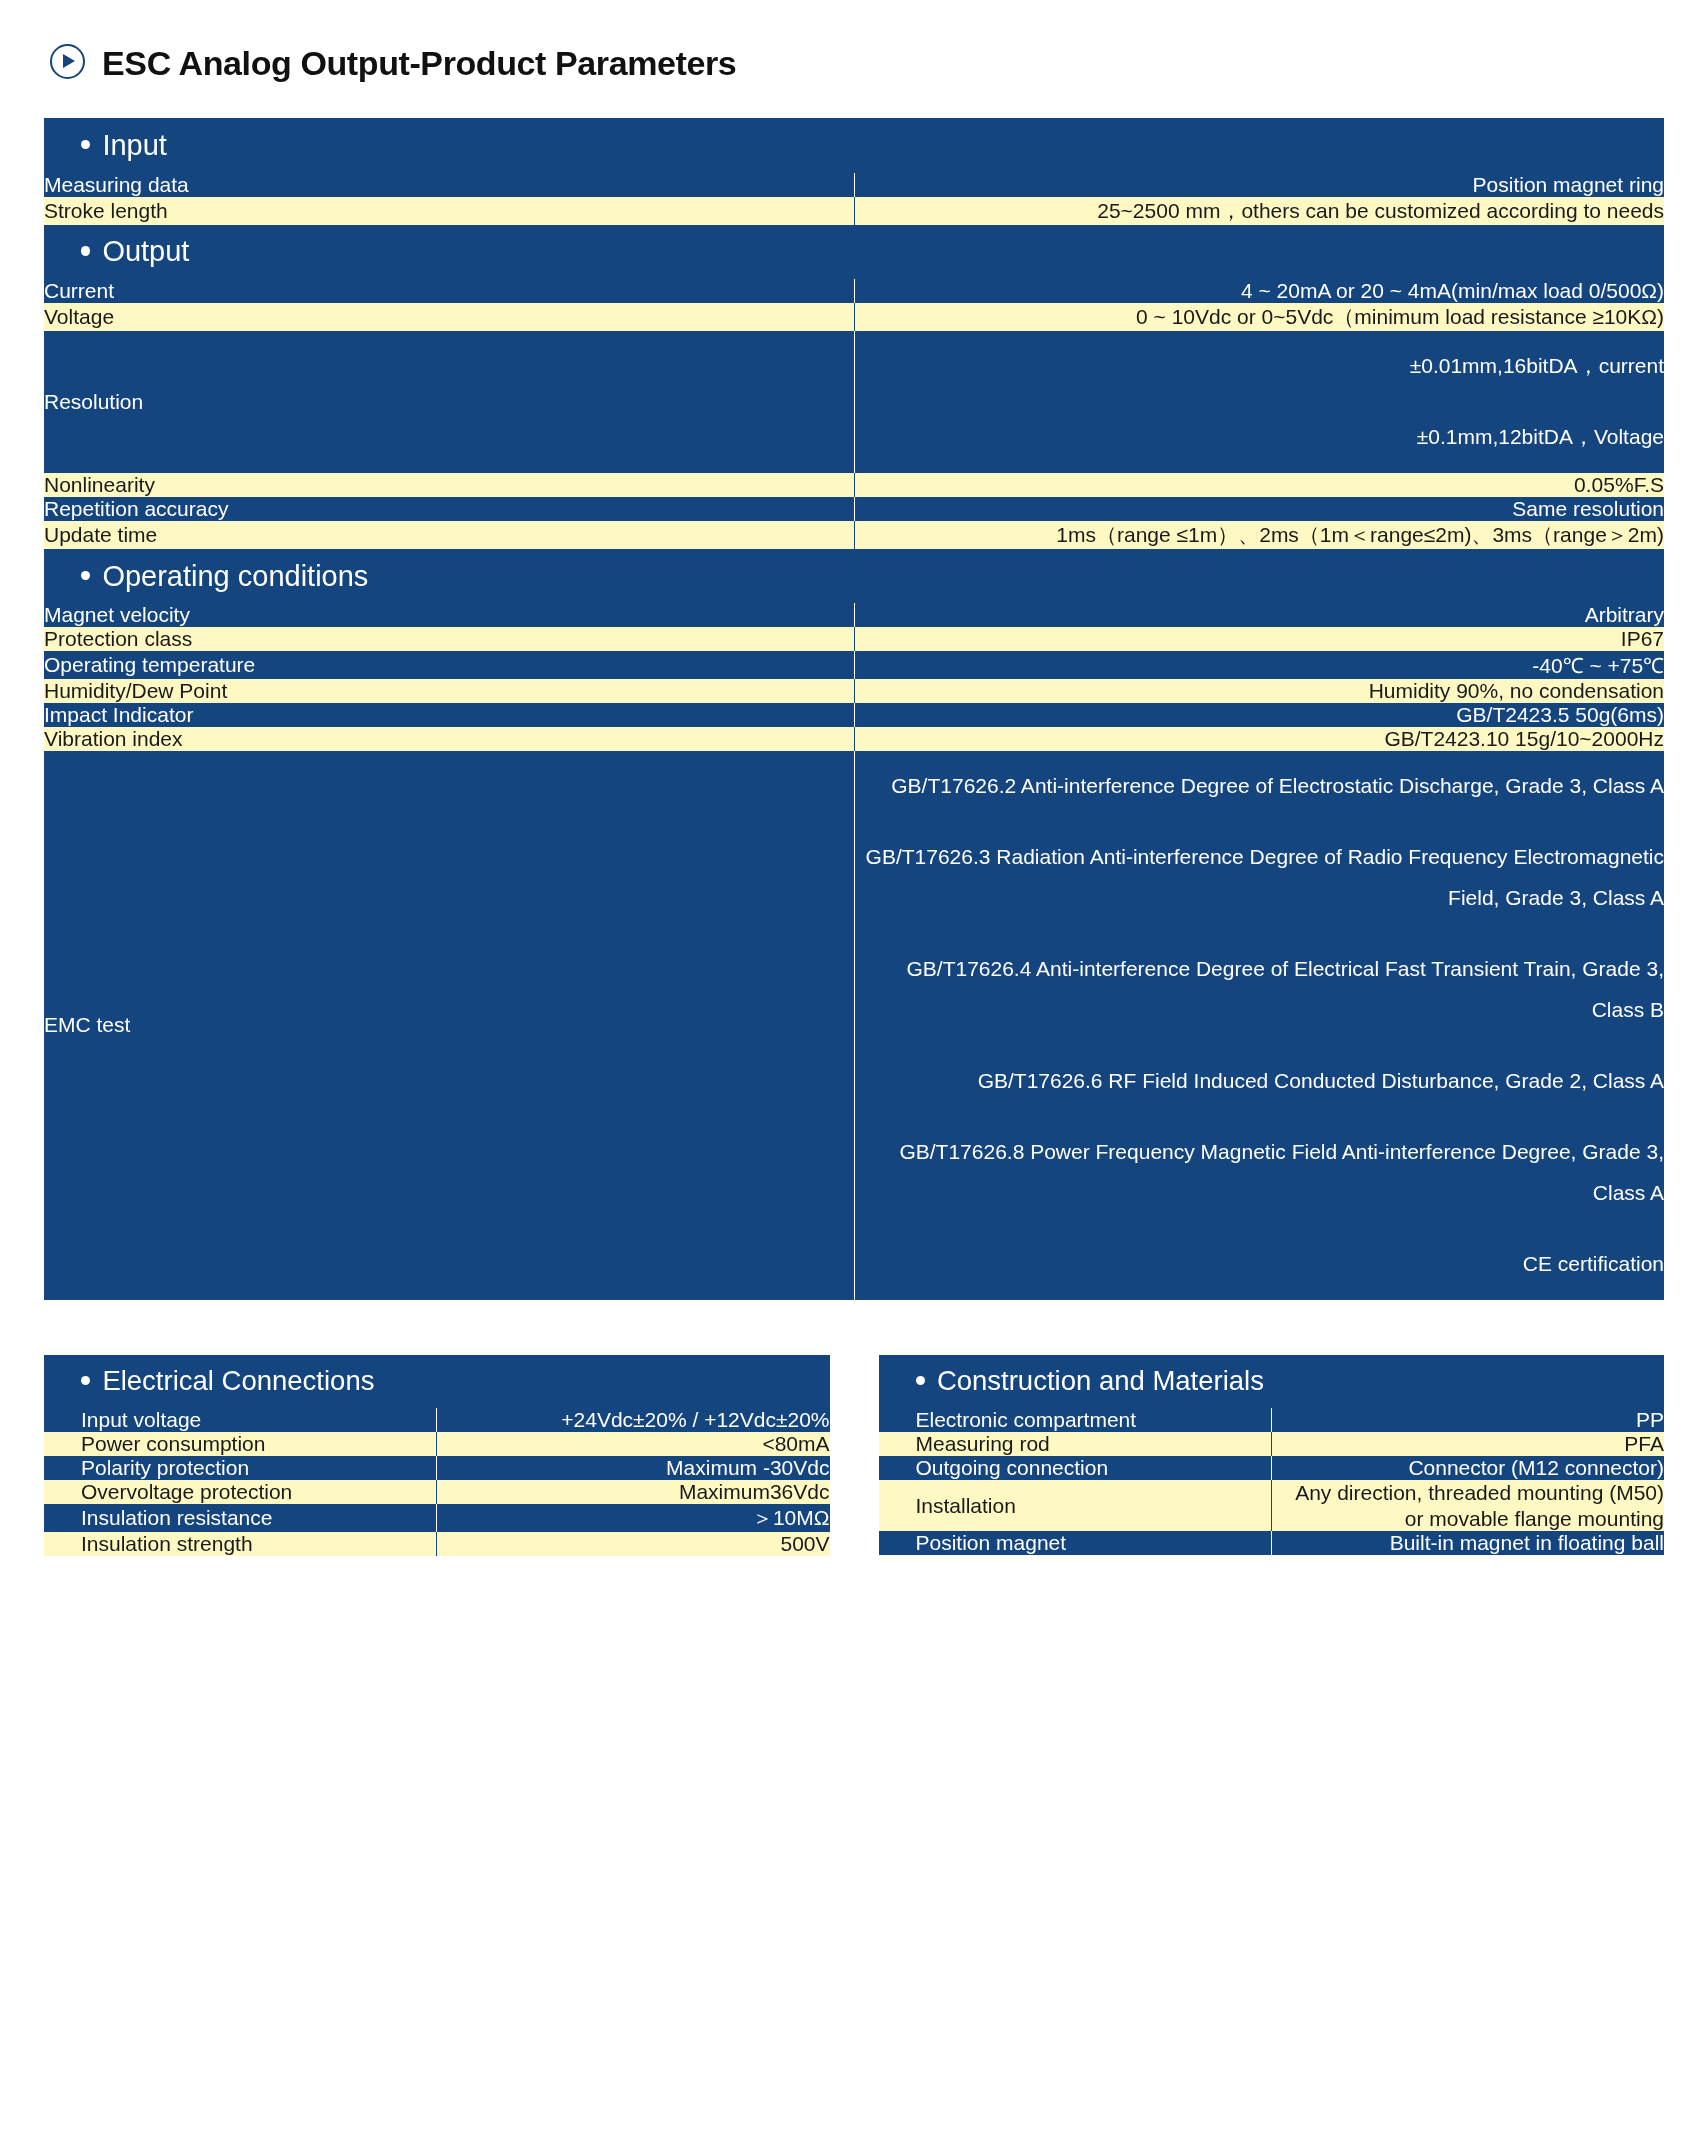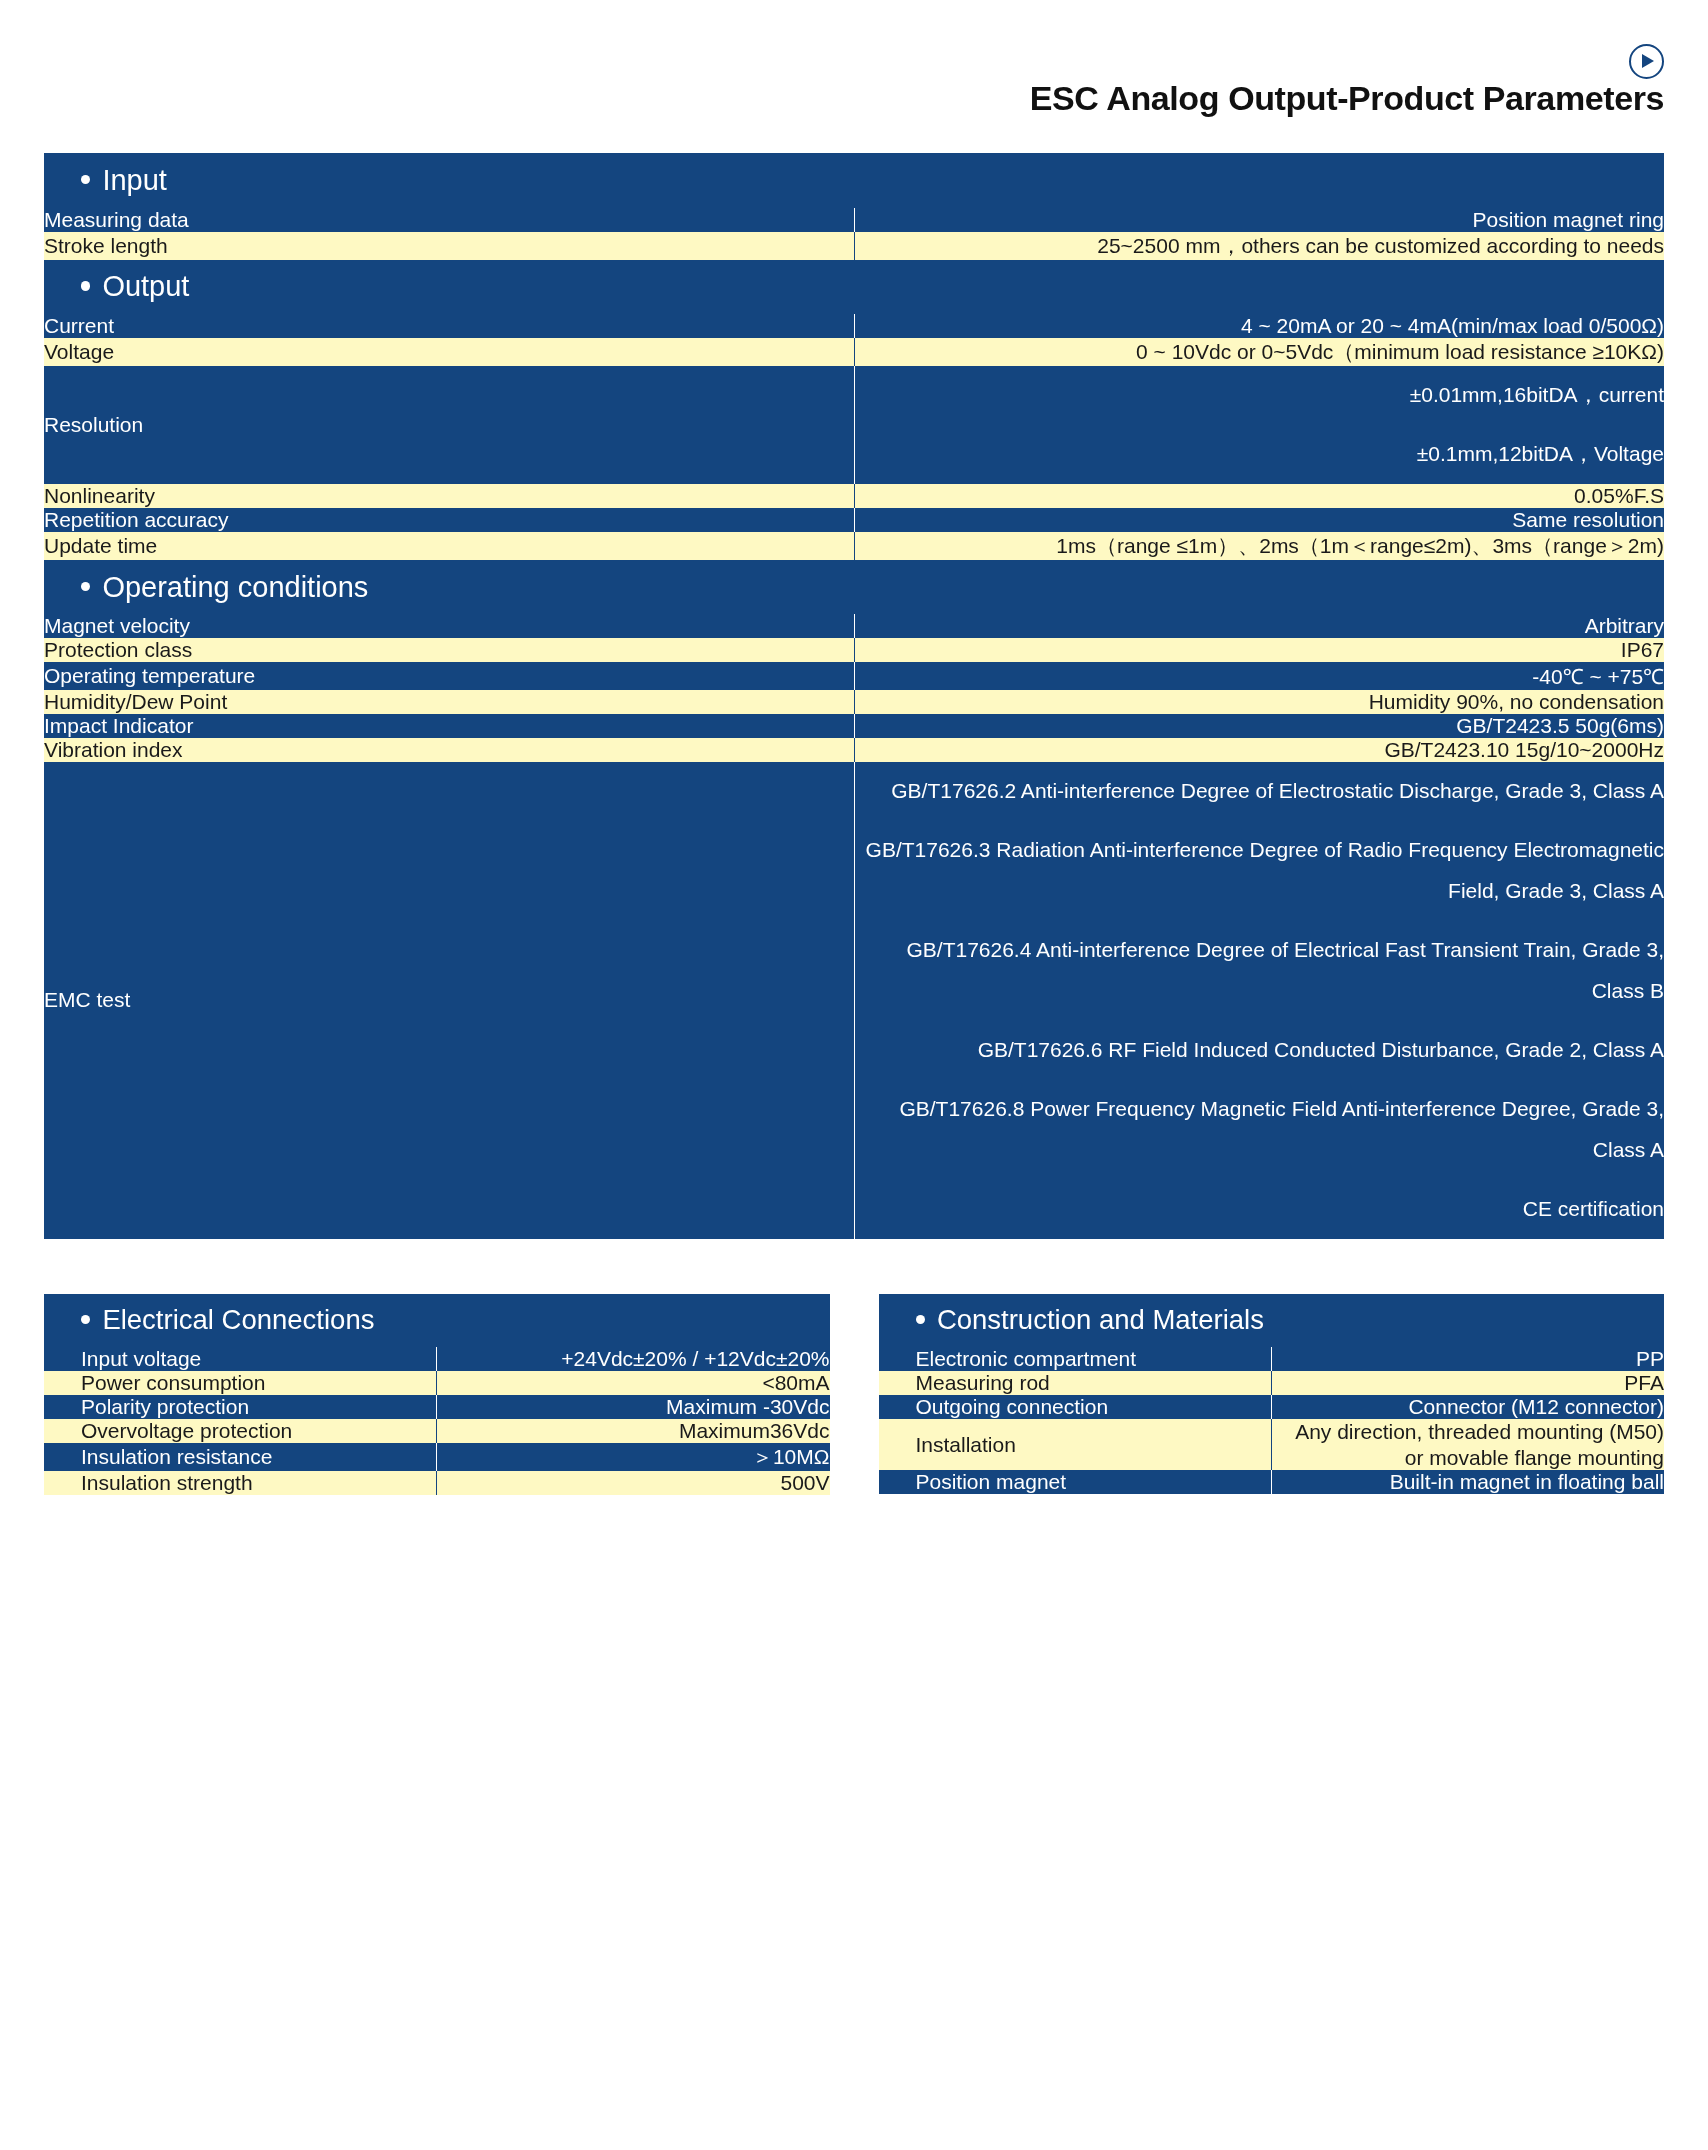--- a/index.html
+++ b/index.html
@@ -12,23 +12,23 @@
   body {
     width: 1708px;
     min-height: 2151px;
     padding: 30.5px 44px 46px 44px;
     color: #1a1a1a;
   }
 
   
   .page-header {
     display: flex;
-    align-items: flex-end;
+    align-items: flex-start;
+    gap: 17px;
     margin: 13.7px 0 35px 6.1px;
-    flex-direction: column;
   }
   .play-icon {
     width: 35px;
     height: 35px;
     flex: 0 0 35px;
     border: 2.3px solid #14457f;
     border-radius: 50%;
     position: relative;
   }
   .play-icon::after {
@@ -86,21 +86,21 @@
     display: inline-block;
     width: 9.2px;
     height: 9.2px;
     border-radius: 50%;
     background: #ffffff;
     vertical-align: middle;
     margin: 0 12.2px 5.3px 0;
   }
 
   .multi-line { line-height: 1.95; }
-  .multi-line div { padding: 9px 0; }
+  .multi-line div { padding: 15px 0; }
 
   .tall-label { padding-top: 0; padding-bottom: 0; }
 
   
   .bottom-wrap {
     display: flex;
     gap: 49px;
     margin-top: 55px;
   }
   .bottom-col { flex: 1 1 0; min-width: 0; }

